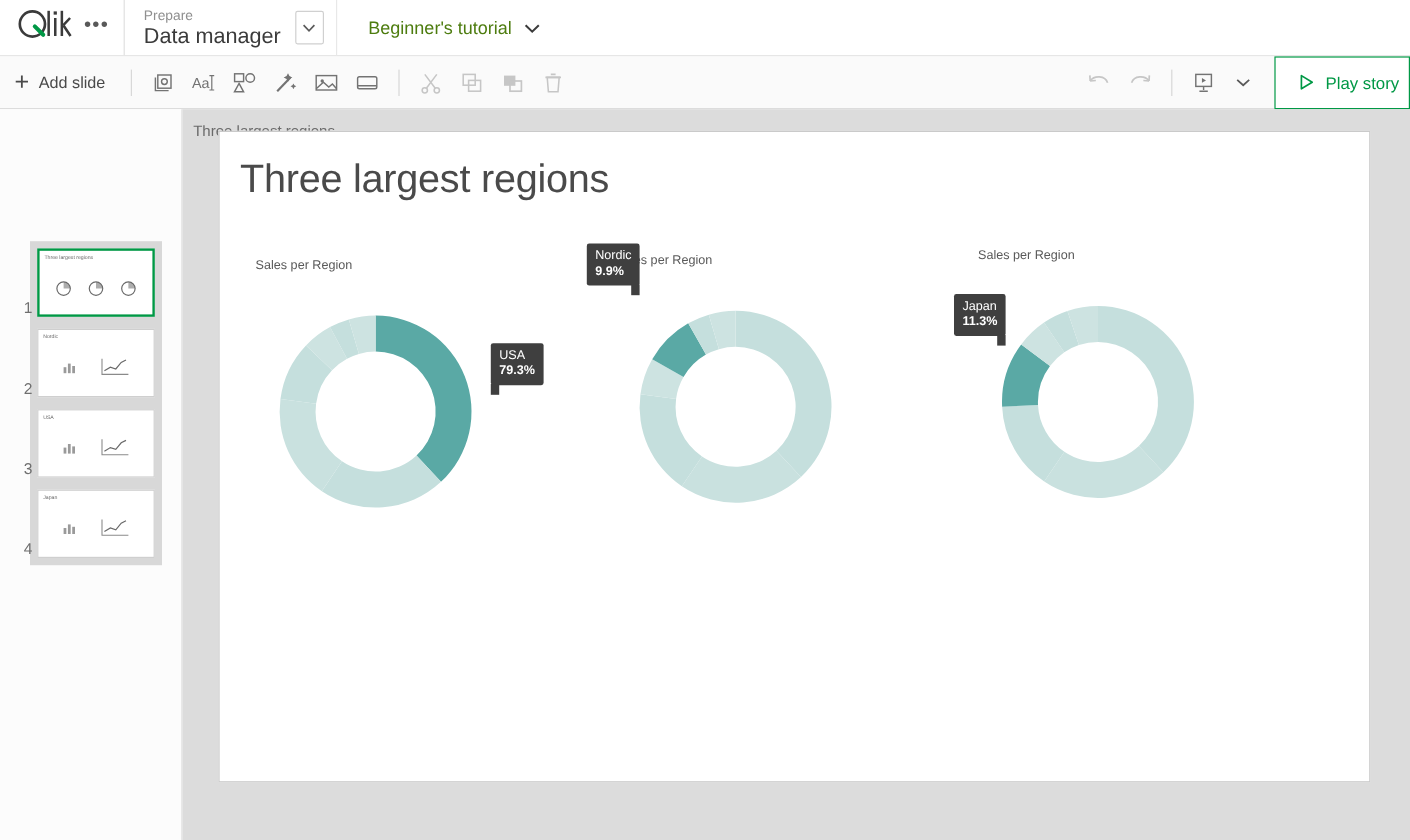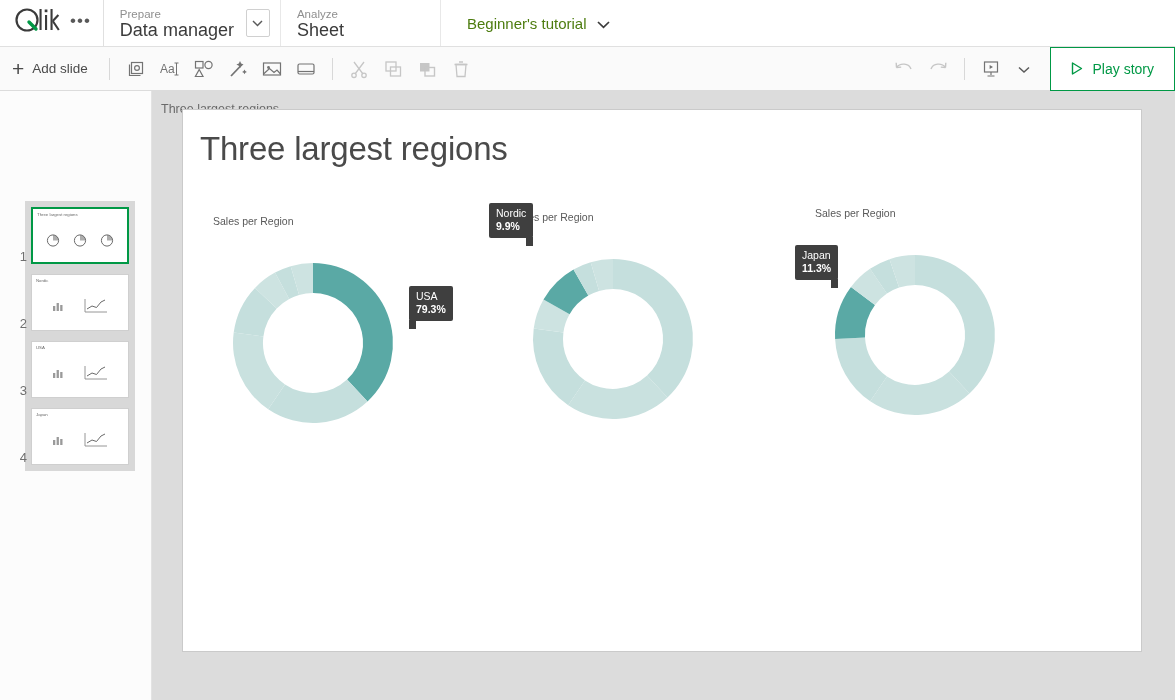--- a/index.html
+++ b/index.html
@@ -94,21 +94,21 @@
     display: flex; align-items: center; justify-content: center;
     cursor: pointer; color: #737373;
   }
   .tool-btn.dim { color: #c6c6c6; cursor: default; }
   .toolbar-right {
     position: absolute; right: 0; top: 0; height: 100%;
     display: flex; align-items: center;
   }
   .play-btn {
     display: flex; align-items: center; gap: 9px;
-    height: 44px; padding: 0 20px 0 18px;
+    height: 44px; padding: 0 8px 0 18px;
     border: 1px solid #009845; border-left-width:1px;
     color: #009845; font-size: 14px; background: #fff;
     cursor: pointer; margin-left: 10px;
   }
   .caret-small { color: #5a5a5a; cursor: pointer; padding: 0 10px; }
 
   
   .body-split { display: flex; height: 609px; }
 
   
@@ -216,24 +216,20 @@
   <div class="nav-item prepare">
     <span class="kicker">Prepare</span>
     <span class="value">Data manager</span>
     <span class="caret-box">
       <svg width="11" height="7" viewBox="0 0 11 7">
         <path d="M1 1 L5.5 5.6 L10 1" fill="none" stroke="#5a5a5a" stroke-width="1.4"></path>
       </svg>
     </span>
   </div>
 
-  <div class="nav-item analyze">
-    <span class="kicker">Analyze</span>
-    <span class="value">Sheet</span>
-  </div>
 
 
   <div class="app-title-zone">
     <span>Beginner's tutorial</span>
     <span class="chev">
       <svg width="13" height="8" viewBox="0 0 13 8">
         <path d="M1 1 L6.5 6.4 L12 1" fill="none" stroke="#3b3b3b" stroke-width="1.7"></path>
       </svg>
     </span>
   </div>

